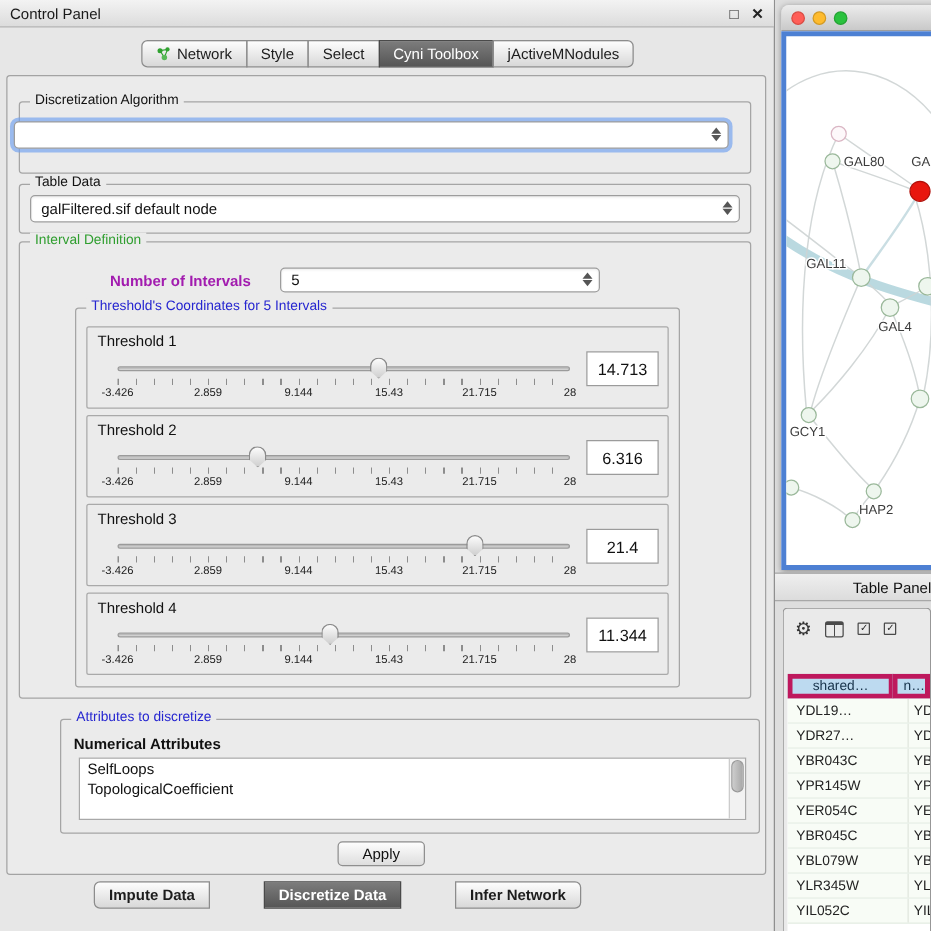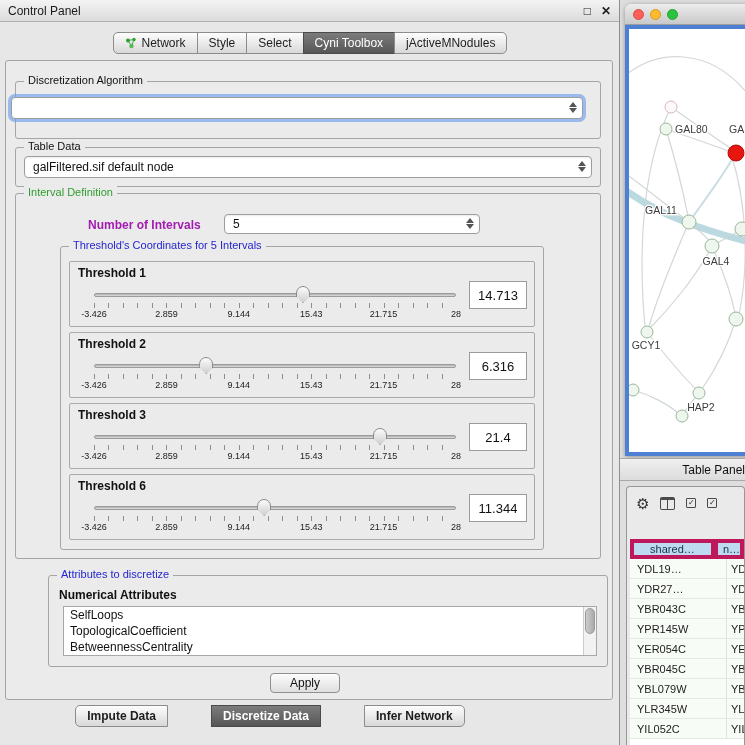--- a/index.html
+++ b/index.html
@@ -42,21 +42,21 @@
 
   
   .dd-popup{position:absolute;left:9px;top:24px;width:562px;height:53px;background:#fff;border:1px solid #b9b9b9;
     box-shadow:0 4px 10px rgba(0,0,0,.35);z-index:6;padding-top:2px;}
   .dd-ph{height:17px;display:flex;align-items:center;justify-content:center;color:#9e9e9e;font-size:11.5px;}
   .dd-opt{height:16px;display:flex;align-items:center;padding-left:4px;font-size:12px;color:#0d0d0d;}
   .dd-opt.bold{font-weight:bold;}
 
   
   .th-row{position:absolute;left:8px;width:466px;height:66px;border:1px solid #a9a9a9;border-radius:2px;}
-  .th-label{position:absolute;left:8px;top:4px;font-size:12px;font-weight:bold;color:#111;}
+  .th-label{position:absolute;left:8px;top:4px;font-size:12px;font-weight:normal;color:#111;}
   .slider{position:absolute;left:24px;top:0;width:362px;height:66px;}
   .track{position:absolute;left:0;top:31px;width:100%;height:4px;background:#d6d6d6;border:1px solid #9b9b9b;border-radius:2px;box-shadow:inset 0 1px 1px rgba(0,0,0,.15);}
   .thumb{position:absolute;top:24px;width:14px;height:17px;background:linear-gradient(#fcfcfc,#cfcfcf);border:1px solid #8a8a8a;
     border-radius:7px 7px 2px 2px;clip-path:polygon(0 0,100% 0,100% 62%,50% 100%,0 62%);}
   .ticks{position:absolute;left:0;top:41px;width:100%;height:5px;
     background-image:repeating-linear-gradient(90deg,#8d8d8d 0 1px,transparent 1px 4%);}
   .tick-labels{position:absolute;left:0;top:47px;width:100%;height:12px;}
   .tick-label{position:absolute;transform:translateX(-50%);font-size:9px;color:#222;white-space:nowrap;}
   .th-value{position:absolute;right:7px;top:19px;width:58px;height:28px;background:#fff;border:1px solid #9b9b9b;
     display:flex;align-items:center;justify-content:center;font-size:13px;color:#111;}
@@ -218,21 +218,21 @@
                   <span class="tick-label" style="left:40%">9.144</span>
                   <span class="tick-label" style="left:60%">15.43</span>
                   <span class="tick-label" style="left:80%">21.715</span>
                   <span class="tick-label" style="left:100%">28</span>
                 </div>
         <div class="thumb" style="left:calc(79.00% - 7px);"></div>
       </div>
       <div class="th-value">21.4</div>
     </div>
     <div class="th-row" style="top:227px;">
-      <div class="th-label">Threshold 6</div>
+      <div class="th-label">Threshold 4</div>
       <div class="slider">
         <div class="track"></div>
         <div class="ticks"></div>
         <div class="tick-labels">
                   <span class="tick-label" style="left:0%">-3.426</span>
                   <span class="tick-label" style="left:20%">2.859</span>
                   <span class="tick-label" style="left:40%">9.144</span>
                   <span class="tick-label" style="left:60%">15.43</span>
                   <span class="tick-label" style="left:80%">21.715</span>
                   <span class="tick-label" style="left:100%">28</span>
@@ -245,21 +245,20 @@
       </div>
     </div>
 
     <div class="group" style="left:42px;top:514px;width:560px;height:92px;">
       <span class="gtitle blue">Attributes to discretize</span>
       <div style="position:absolute;left:10px;top:12px;font-size:12px;font-weight:bold;color:#111;">Numerical Attributes</div>
       <div class="attr-list">
         <div>
             <div class="list-item">SelfLoops</div>
             <div class="list-item">TopologicalCoefficient</div>
-            <div class="list-item">BetweennessCentrality</div>
           </div>
         <div class="vscroll">
             <div class="vthumb"></div>
           </div>
       </div>
     </div>
 
     <div class="btn">Apply</div>
   </div>
 

